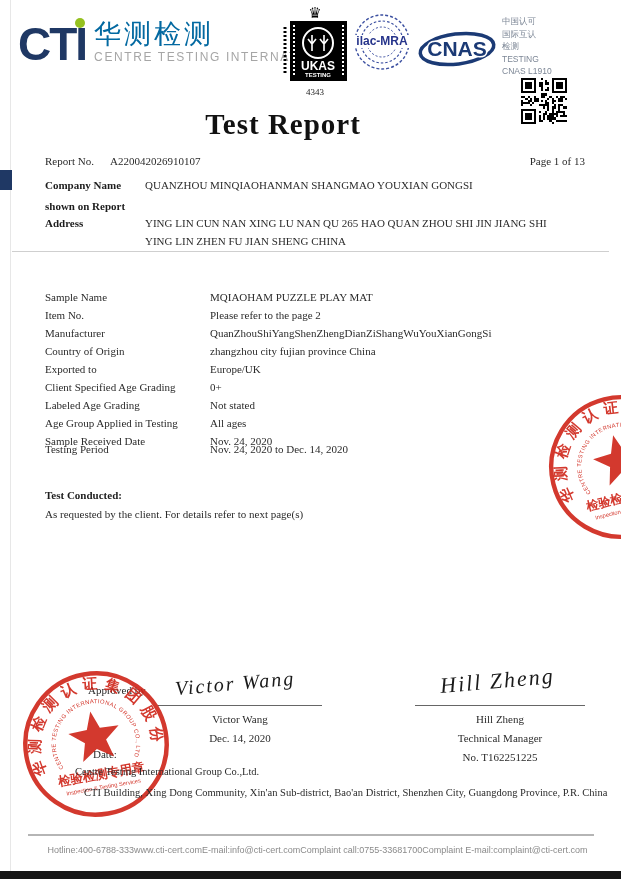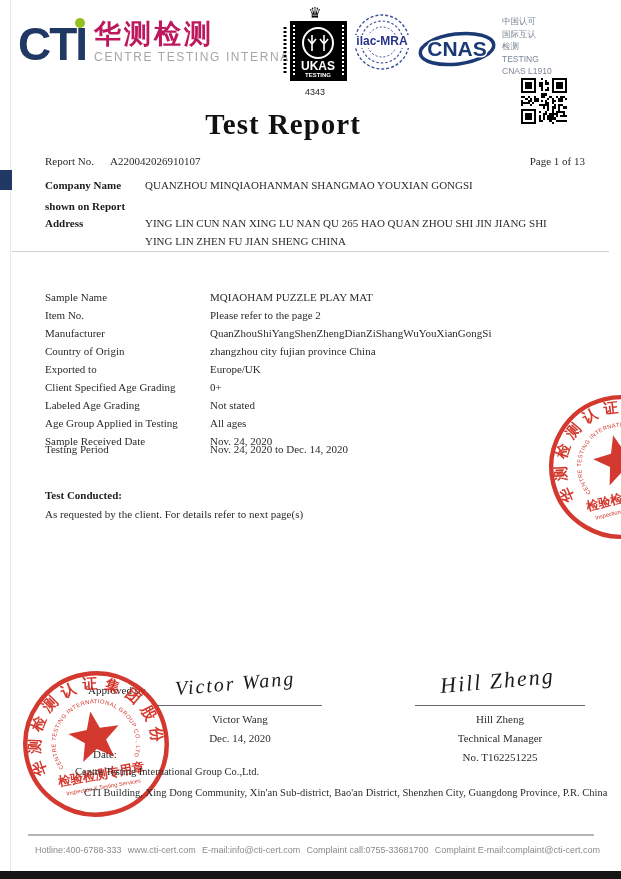--- a/index.html
+++ b/index.html
@@ -11,29 +11,29 @@
   }
   .abs { position:absolute; }
   
   .logo { left:18px; top:20px; display:flex; align-items:flex-end; }
   .cti-wrap { position:relative; }
   .cti-text { font-family:"Liberation Sans", sans-serif; font-weight:bold;
     font-size:46px; line-height:44px; color:#1f3864; letter-spacing:-2px; }
   .green-dot { position:absolute; right:1px; top:-4px; width:10px; height:10px;
     border-radius:50%; background:#95c11f; }
   .logo-cjk-wrap { margin-left:8px; padding-bottom:2px; }
-  .logo-cjk { font-size:27px; line-height:28px; color:#be185d; letter-spacing:3px;
-    font-family:"Liberation Sans", sans-serif; font-weight:bold; }
+  .logo-cjk { font-size:27px; line-height:28px; color:#0369a1; letter-spacing:3px;
+    font-family:"Liberation Sans", sans-serif; font-weight:normal; }
   .logo-tag { font-size:12px; color:#a6a6a6; letter-spacing:1.6px;
     font-family:"Liberation Sans", sans-serif; margin-top:2px; white-space:nowrap; }
   
   .ukas { left:283px; top:6px; width:64px; text-align:center; }
   .ukas-crown { font-size:15px; line-height:15px; color:#000; }
   .ukas-num { font-size:9px; margin-top:2px; color:#222;
-    font-family:Liberation Sans, sans-serif; }
+    font-family:Liberation Serif, serif; }
   .ilac { left:352px; top:12px; }
   .cnas { left:417px; top:24px; }
   .accred { left:502px; top:15px; font-family:"Liberation Sans", sans-serif;
     font-size:8.5px; line-height:12.5px; color:#7d8796; }
   .qr { left:521px; top:78px; width:46px; height:46px; }
   
   .title { left:0; top:108px; width:566px; text-align:center;
     font-size:29px; font-weight:bold; color:#111; letter-spacing:1px; }
   .meta-row { left:45px; top:155px; width:540px; font-size:11px; }
   .meta-no { position:absolute; left:65px; top:0; }
@@ -52,21 +52,21 @@
     letter-spacing:2px; transform:rotate(-5deg); white-space:nowrap; }
   .sig-line { height:1px; background:#666; }
   .sig-block { text-align:center; font-size:11px; line-height:19px; }
   
   .stamp { opacity:0.9; }
   
   .footer-co { left:75px; top:766px; font-size:10.5px; color:#2b2b2b; }
   .footer-addr { left:84px; top:787px; font-size:10.5px; color:#2b2b2b; white-space:nowrap; }
   .rule { left:28px; top:834px; width:566px; height:2px; background:#b5b5b5; }
   .contacts { left:35px; top:845px; width:565px; display:flex;
-    justify-content:space-between; font-family:"Liberation Sans", sans-serif;
+    justify-content:center; font-family:"Liberation Sans", sans-serif;
     font-size:9px; color:#8a8a8a; }
   .bottom-bar { left:0; top:871px; width:621px; height:8px; background:#151515; }
   .edge-line { left:10px; top:0; width:1px; height:879px; background:#e7e7e7; }
   .edge-mark { left:0; top:170px; width:12px; height:20px; background:#1f3864; }
 </style>
 </head>
 <body>
 
 <div class="page">
 

